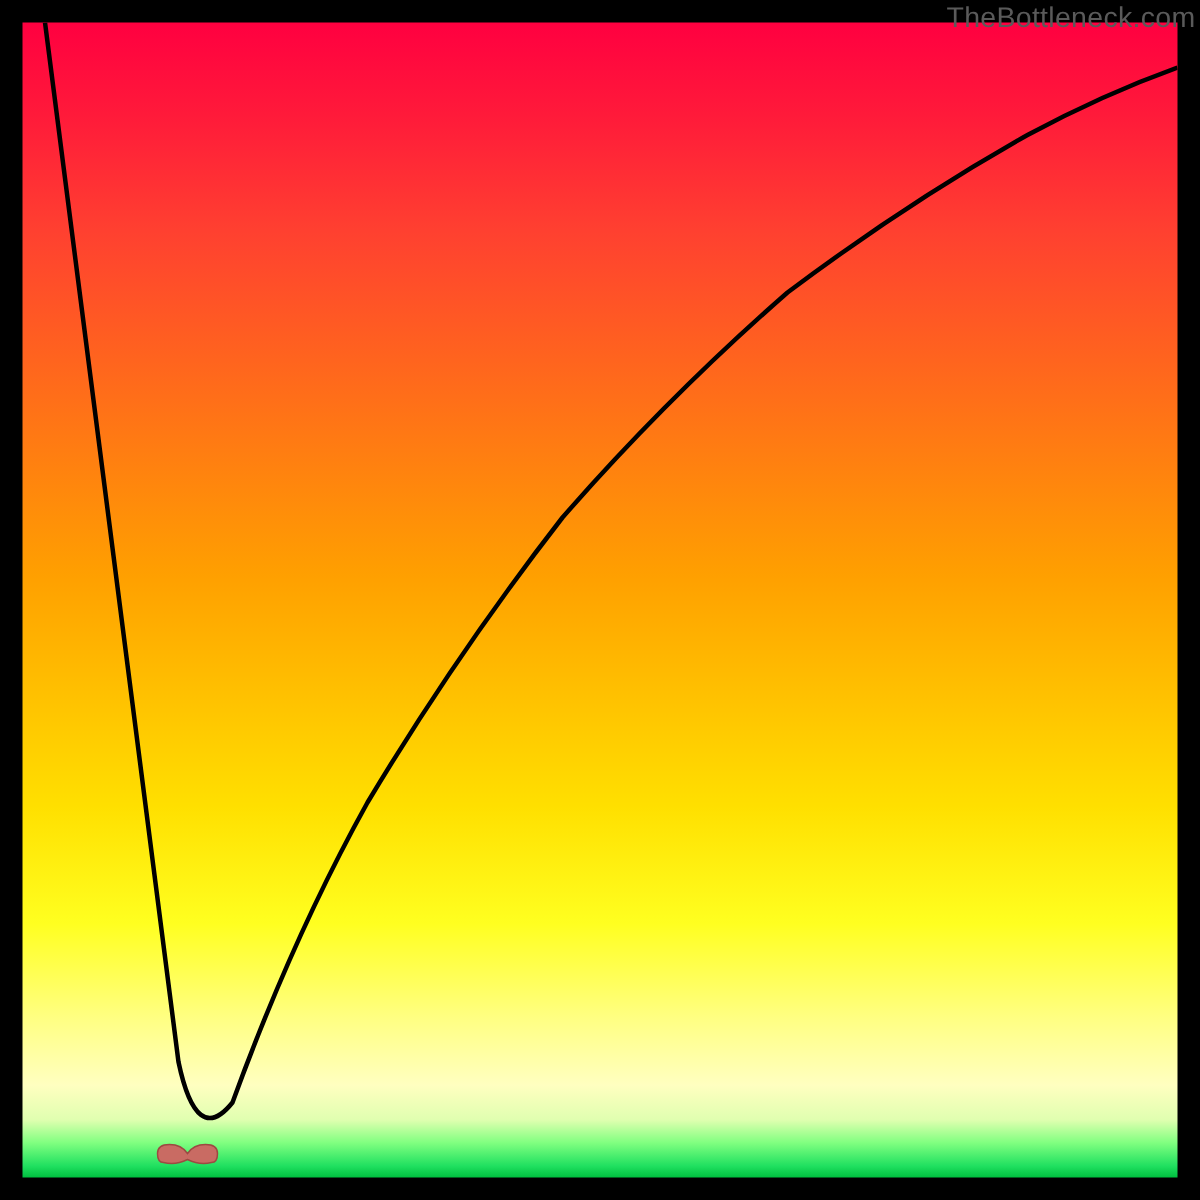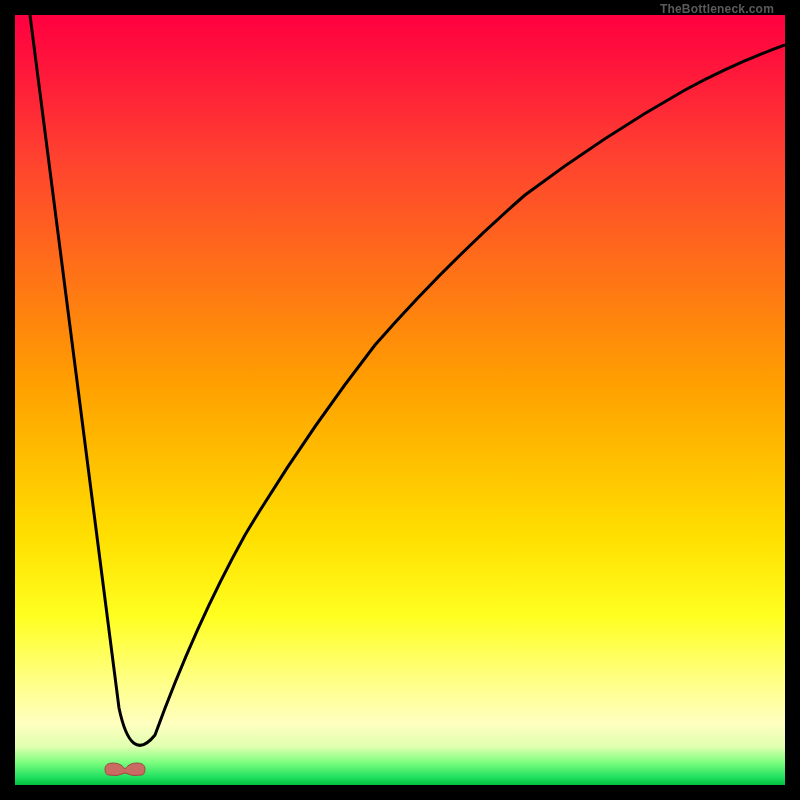--- a/index.html
+++ b/index.html
@@ -30,25 +30,25 @@
       #ffffc0 92%,
       #e0ffb0 95%,
       #80ff80 97%,
       #20e060 99%,
       #00c040 100%
     );
   }
   .watermark {
     position: absolute;
     top: 2px;
-    right: 26px;
+    right: 3px;
     font-family: Arial, sans-serif;
-    font-size: 12px;
+    font-size: 19px;
     color: #5a5a5a;
-    font-weight: bold;
+    font-weight: normal;
     letter-spacing: 0.2px;
   }
   svg.curve {
     position: absolute;
     left: 0;
     top: 0;
     width: 770px;
     height: 770px;
   }
   .marker {

